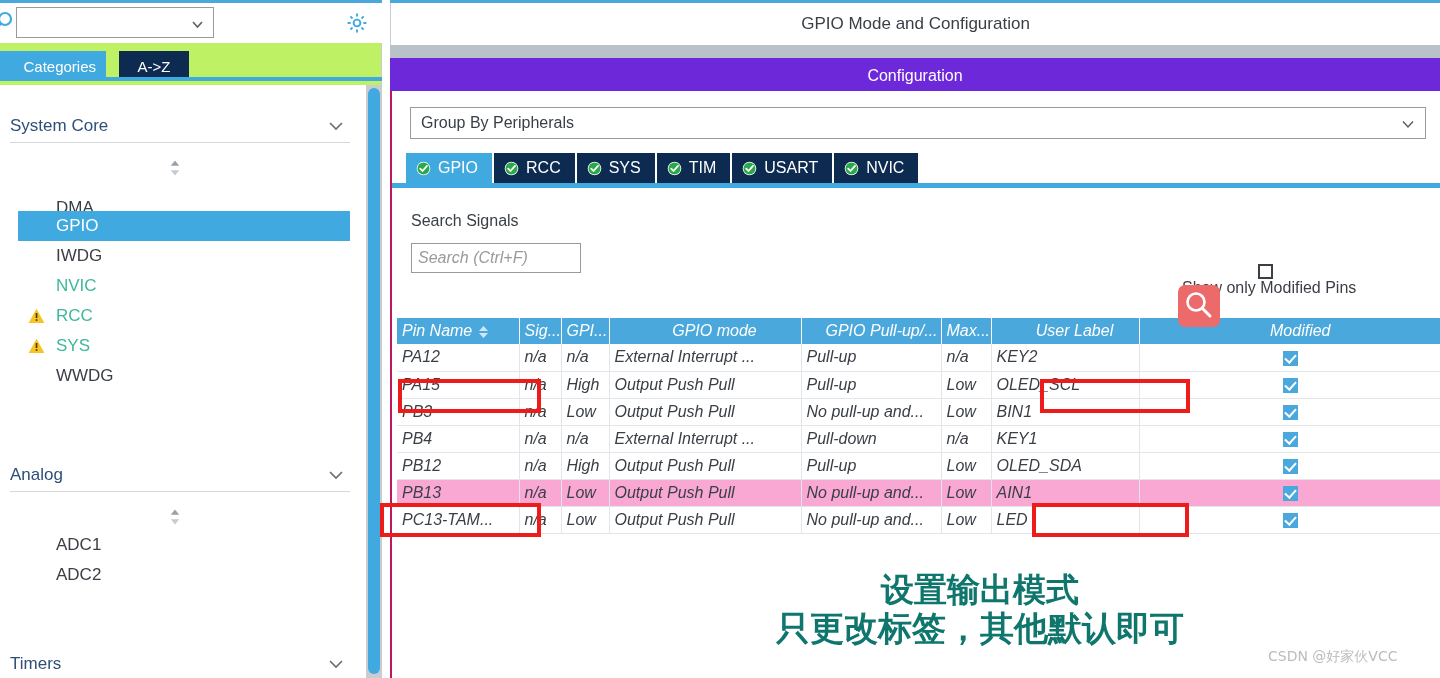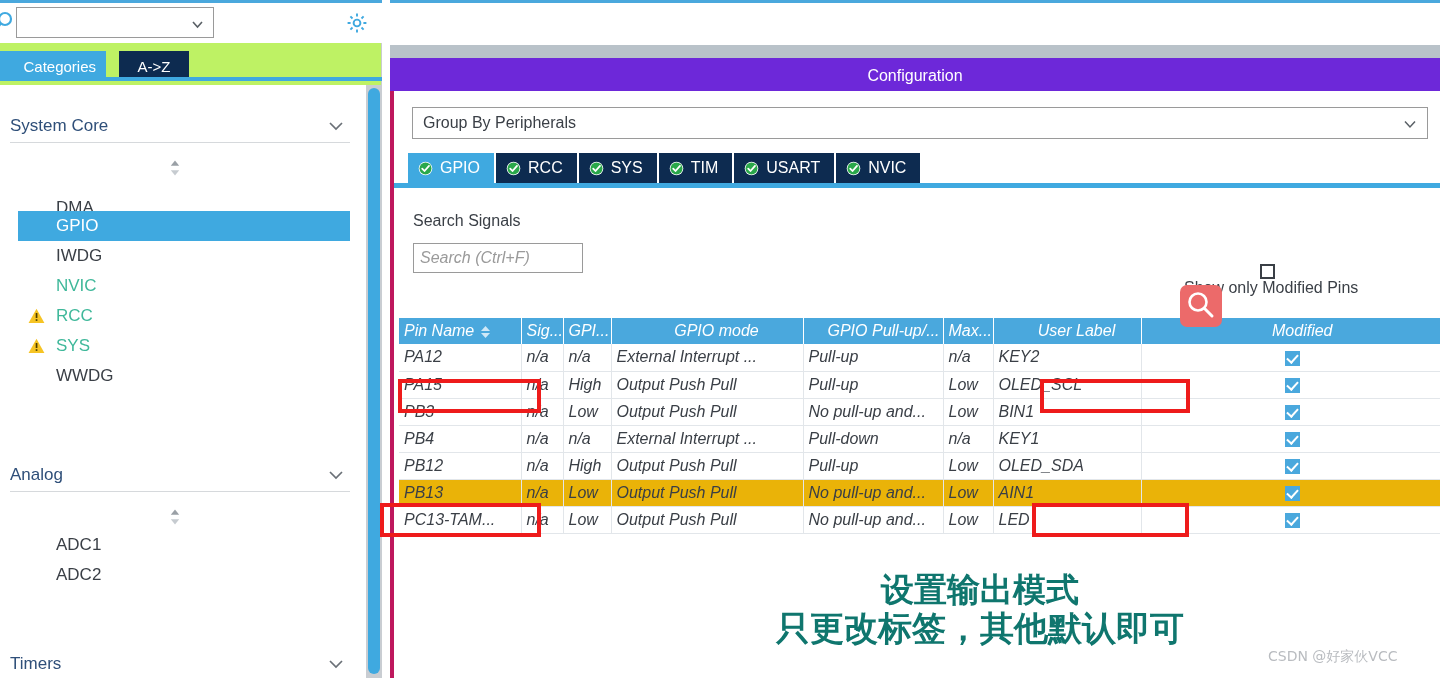--- a/index.html
+++ b/index.html
@@ -166,21 +166,21 @@
     position: absolute; left: 0; top: 58px;
     width: 1050px; height: 35px;
     background: #6d28d9;
     display: flex; align-items: center; justify-content: center;
     color: #ffffff; font-size: 16px;
   }
   #config-body {
     position: absolute; left: 0; top: 91px;
     width: 1050px; height: 587px;
     background: #ffffff;
-    border-left: 4px solid #be185d;
+    border-left: 2px solid #be185d;
   }
 
   #groupby-select {
     position: absolute; left: 18px; top: 16px;
     width: 1016px; height: 32px;
     border: 1px solid #9a9a9a;
     background: #ffffff;
     display: flex; align-items: center;
     padding: 0 10px;
     font-size: 16px; color: #3a3f46;
@@ -274,21 +274,21 @@
   #pin-table td {
     height: 27px;
     border-bottom: 1px solid #e2e6ea;
     border-right: 1px solid #e2e6ea;
     padding: 0 5px;
     color: #3a3f46;
     white-space: nowrap;
     overflow: hidden;
     background: #ffffff;
   }
-  #pin-table tr.sel td { background: #eab308; }
+  #pin-table tr.sel td { background: #f9a8d4; }
   #pin-table td.ctr { text-align: center; border-right: none; }
   .sort-caret {
     display: inline-block; vertical-align: middle;
     width: 11px; height: 14px; margin-left: 6px;
   }
   .mod-check {
     display: inline-block;
     width: 15px; height: 15px;
     background: #4aa8dd;
     position: relative;
@@ -462,20 +462,23 @@
       </div>
     </div>
 
     <div id="side-scroll-track"></div>
     <div id="side-scroll-thumb"></div>
   </div>
 
   <div id="right">
     <div id="right-topline"></div>
 
+    <div id="panel-title">
+      <span>GPIO Mode and Configuration</span>
+    </div>
     <div id="title-gap"></div>
 
     <div id="config-bar">
       <span>Configuration</span>
     </div>
 
     <div id="config-body">
 
       <div id="groupby-select">
         <span>Group By Peripherals</span>

